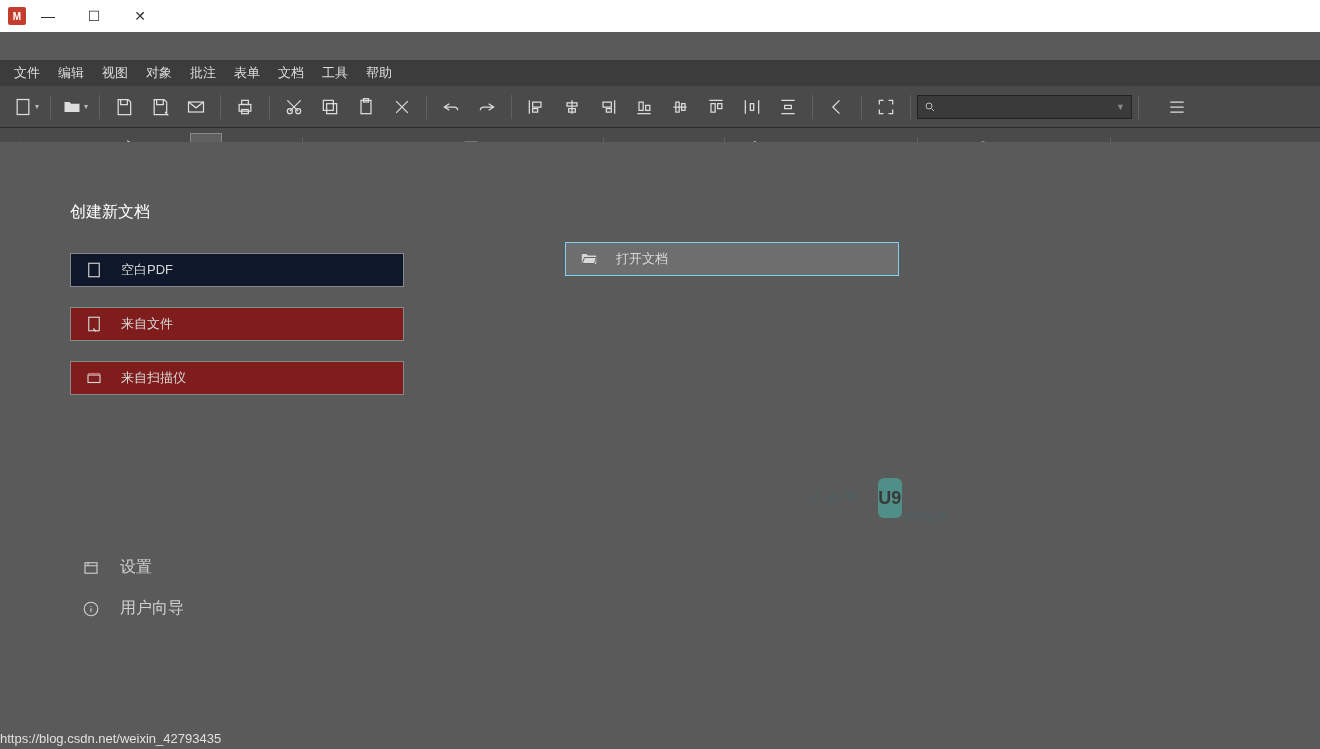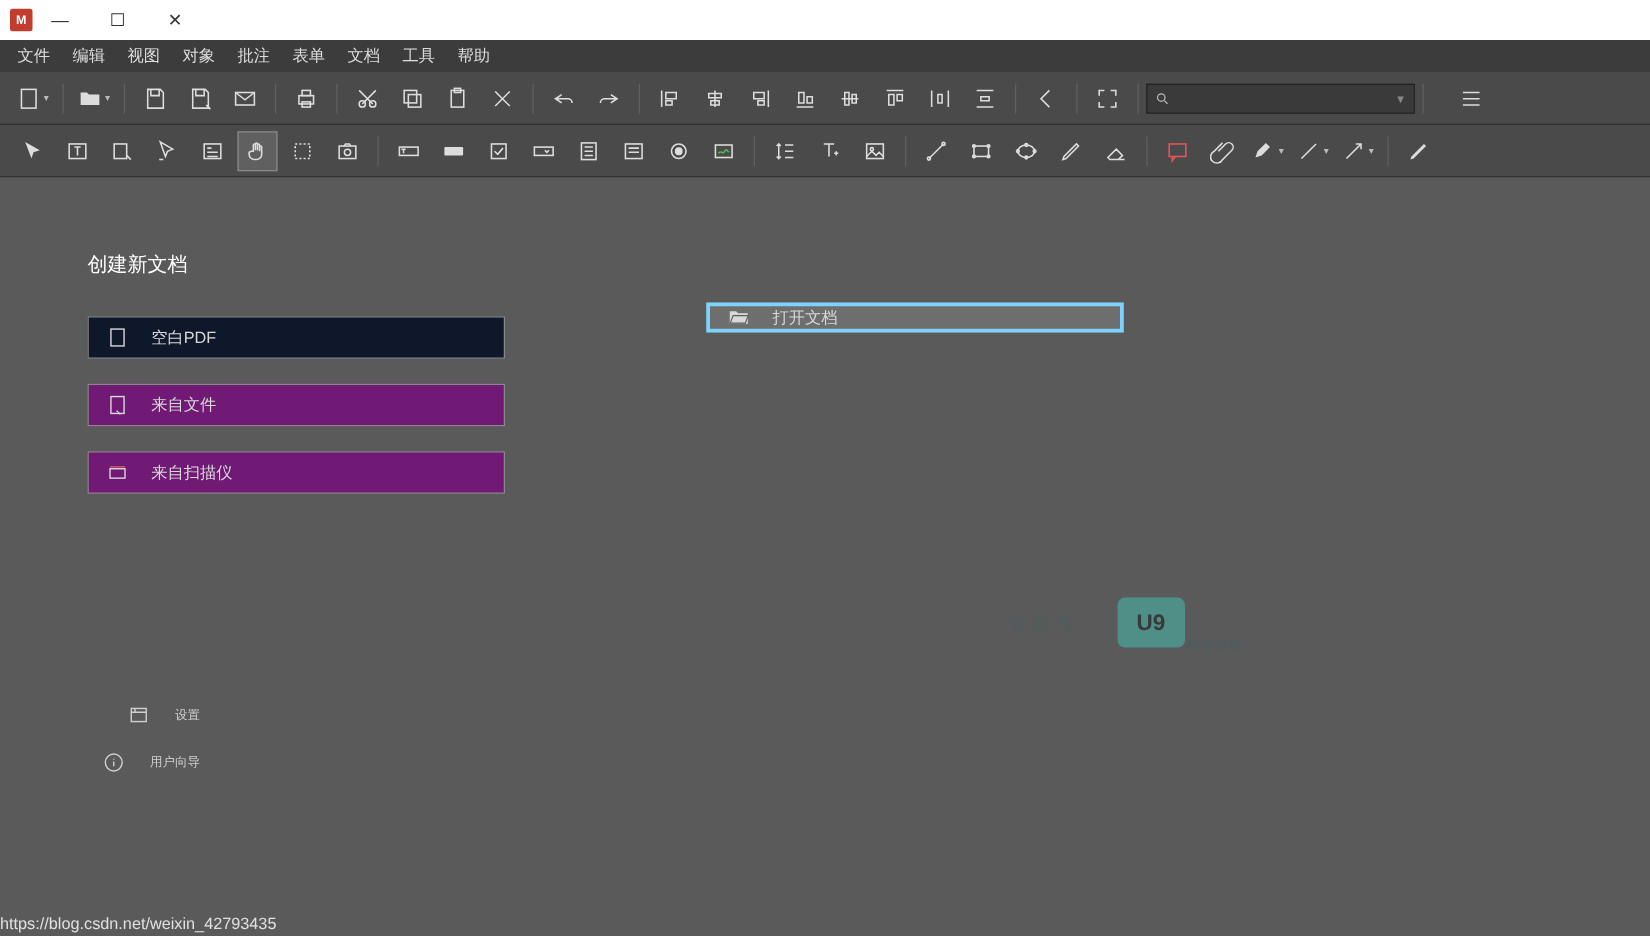--- a/index.html
+++ b/index.html
@@ -4,51 +4,51 @@
 <style>
 * { margin: 0; padding: 0; box-sizing: border-box; font-family: "Microsoft YaHei", Arial, sans-serif; }
 body { width: 1320px; height: 749px; background: #5a5a5a; overflow: hidden; position: relative; }
 
 .titlebar { height: 32px; background: #fff; display: flex; align-items: center; padding: 0 8px; }
 .titlebar .logo { width: 18px; height: 18px; background: #c43c2e; border-radius: 2px; margin-right: 8px; display: flex; align-items: center; justify-content: center; color:#fff; font-size:10px; font-weight:bold;}
 .titlebar .title { font-size: 13px; color: #222; flex: 1; }
 .titlebar .win-controls { display: flex; gap: 18px; margin-right: 6px; }
 .titlebar .win-controls span { width: 28px; text-align:center; color: #333; font-size: 14px; cursor: pointer; }
 
-.menubar { height: 26px; background: #3c3c3c; display: flex; align-items: center; padding: 0 6px; gap: 2px; }
+.menubar { height: 26px; background: #3c3c3c; display: flex; align-items: center; padding: 0 6px; gap: 2px; margin-top: 28px; }
 .menubar .menu-item { color: #ddd; font-size: 13px; padding: 2px 8px; cursor: pointer; }
 
 .toolbar { height: 42px; background: #4a4a4a; display: flex; align-items: center; padding: 0 8px; border-bottom: 1px solid #2c2c2c; }
 .toolbar2 { height: 42px; background: #4a4a4a; display: flex; align-items: center; padding: 0 8px; border-bottom: 1px solid #2c2c2c; }
 .tbtn { width: 32px; height: 32px; display: flex; align-items: center; justify-content: center; color: #ddd; cursor: pointer; margin: 0 2px; position: relative; }
 .tbtn svg { width: 20px; height: 20px; stroke: #ddd; fill: none; stroke-width: 1.5; }
 .tbtn.filled svg { fill: #ddd; stroke: none; }
 .tbtn.red svg { stroke: #e05858; }
 .tsep { width: 1px; height: 24px; background: #606060; margin: 0 6px; }
 .tbtn.active { background: #606060; border: 1px solid #888; }
 .tbtn .chev { color: #bbb; font-size: 8px; margin-left: 2px; }
 .zoom-box { display:flex; align-items:center; background:#3a3a3a; border:1px solid #222; height:24px; width:215px; padding:0 6px; color:#bbb; font-size:12px;}
 .zoom-box svg { width:12px; height:12px; stroke:#bbb; fill:none; stroke-width:2; margin-right:6px;}
 .zoom-box .dd { margin-left:auto; font-size:9px; color:#888;}
 .hamburger { margin-left: 16px; }
 
 .workspace { position: absolute; top: 142px; left: 0; right: 0; bottom: 20px; background: #5a5a5a; padding: 60px 70px; }
 .section-title { color: #ffffff; font-size: 16px; margin-bottom: 30px; font-weight: 400; }
-.start-button { width: 334px; height: 34px; border: 1px solid #888; background: #701a75; color: #d8d8d8; display: flex; align-items: center; padding: 0 14px; margin-bottom: 20px; cursor: pointer; font-size: 13px; }
+.start-button { width: 334px; height: 34px; border: 1px solid #888; background: #7f1d1d; color: #d8d8d8; display: flex; align-items: center; padding: 0 14px; margin-bottom: 20px; cursor: pointer; font-size: 13px; }
 .start-button svg { width: 18px; height: 18px; stroke: #d8d8d8; fill: none; stroke-width: 1.5; margin-right: 18px; }
 .start-button.raised { background: #0f172a; }
-.open-button { position: absolute; top: 242px; left: 565px; width: 334px; height: 24px; border: 3px solid #7dd3fc; background: #6e6e6e; color: #d8d8d8; display:flex; align-items:center; padding:0 14px; cursor:pointer; font-size:13px;}
+.open-button { position: absolute; top: 242px; left: 565px; width: 334px; height: 34px; border: 1px solid #7dd3fc; background: #6e6e6e; color: #d8d8d8; display:flex; align-items:center; padding:0 14px; cursor:pointer; font-size:13px;}
 .open-button svg { width: 18px; height: 18px; stroke:#d8d8d8; fill:#d8d8d8; stroke-width:1.2; margin-right:18px;}
 
-.link-row { display: flex; align-items: center; color: #cfcfcf; font-size: 10px; margin-top: 20px; cursor: pointer; padding-left: 12px; justify-content: flex-end;}
+.link-row { display: flex; align-items: center; color: #cfcfcf; font-size: 16px; margin-top: 20px; cursor: pointer; padding-left: 12px;}
 .link-row svg { width: 18px; height: 18px; stroke: #cfcfcf; fill: none; stroke-width: 1.5; margin-right: 20px; }
 .links-block { position: absolute; bottom: 110px; left: 70px; }
 
 .watermark { position: absolute; left: 808px; top: 478px; display:flex; align-items:center; color:#4d5e5e; font-size:14px; font-weight:bold; opacity:0.7; }
-.watermark .badge { width:54px; height:40px; background:#4aa79a; border-radius:6px; color:#2c2c2c; font-size:18px; font-weight:bold; display:flex; align-items:center; justify-content:center; margin-left:22px; position:relative;}
+.watermark .badge { width:24px; height:40px; background:#4aa79a; border-radius:6px; color:#2c2c2c; font-size:18px; font-weight:bold; display:flex; align-items:center; justify-content:center; margin-left:6px; position:relative;}
 .watermark .sub { position:absolute; right:-46px; bottom:-6px; font-size:11px; color:#4d5e5e;}
 
 .statusbar { position: absolute; bottom: 0; left:0; right:0; height: 22px; background: #5a5a5a; color: #e0e0e0; font-size: 13px; display:flex; align-items:center; justify-content:flex-start; padding-right:14px;}
 </style>
 </head>
 <body>
 
 <div class="titlebar">
   <div class="logo">M</div>
   <div class="win-controls">

